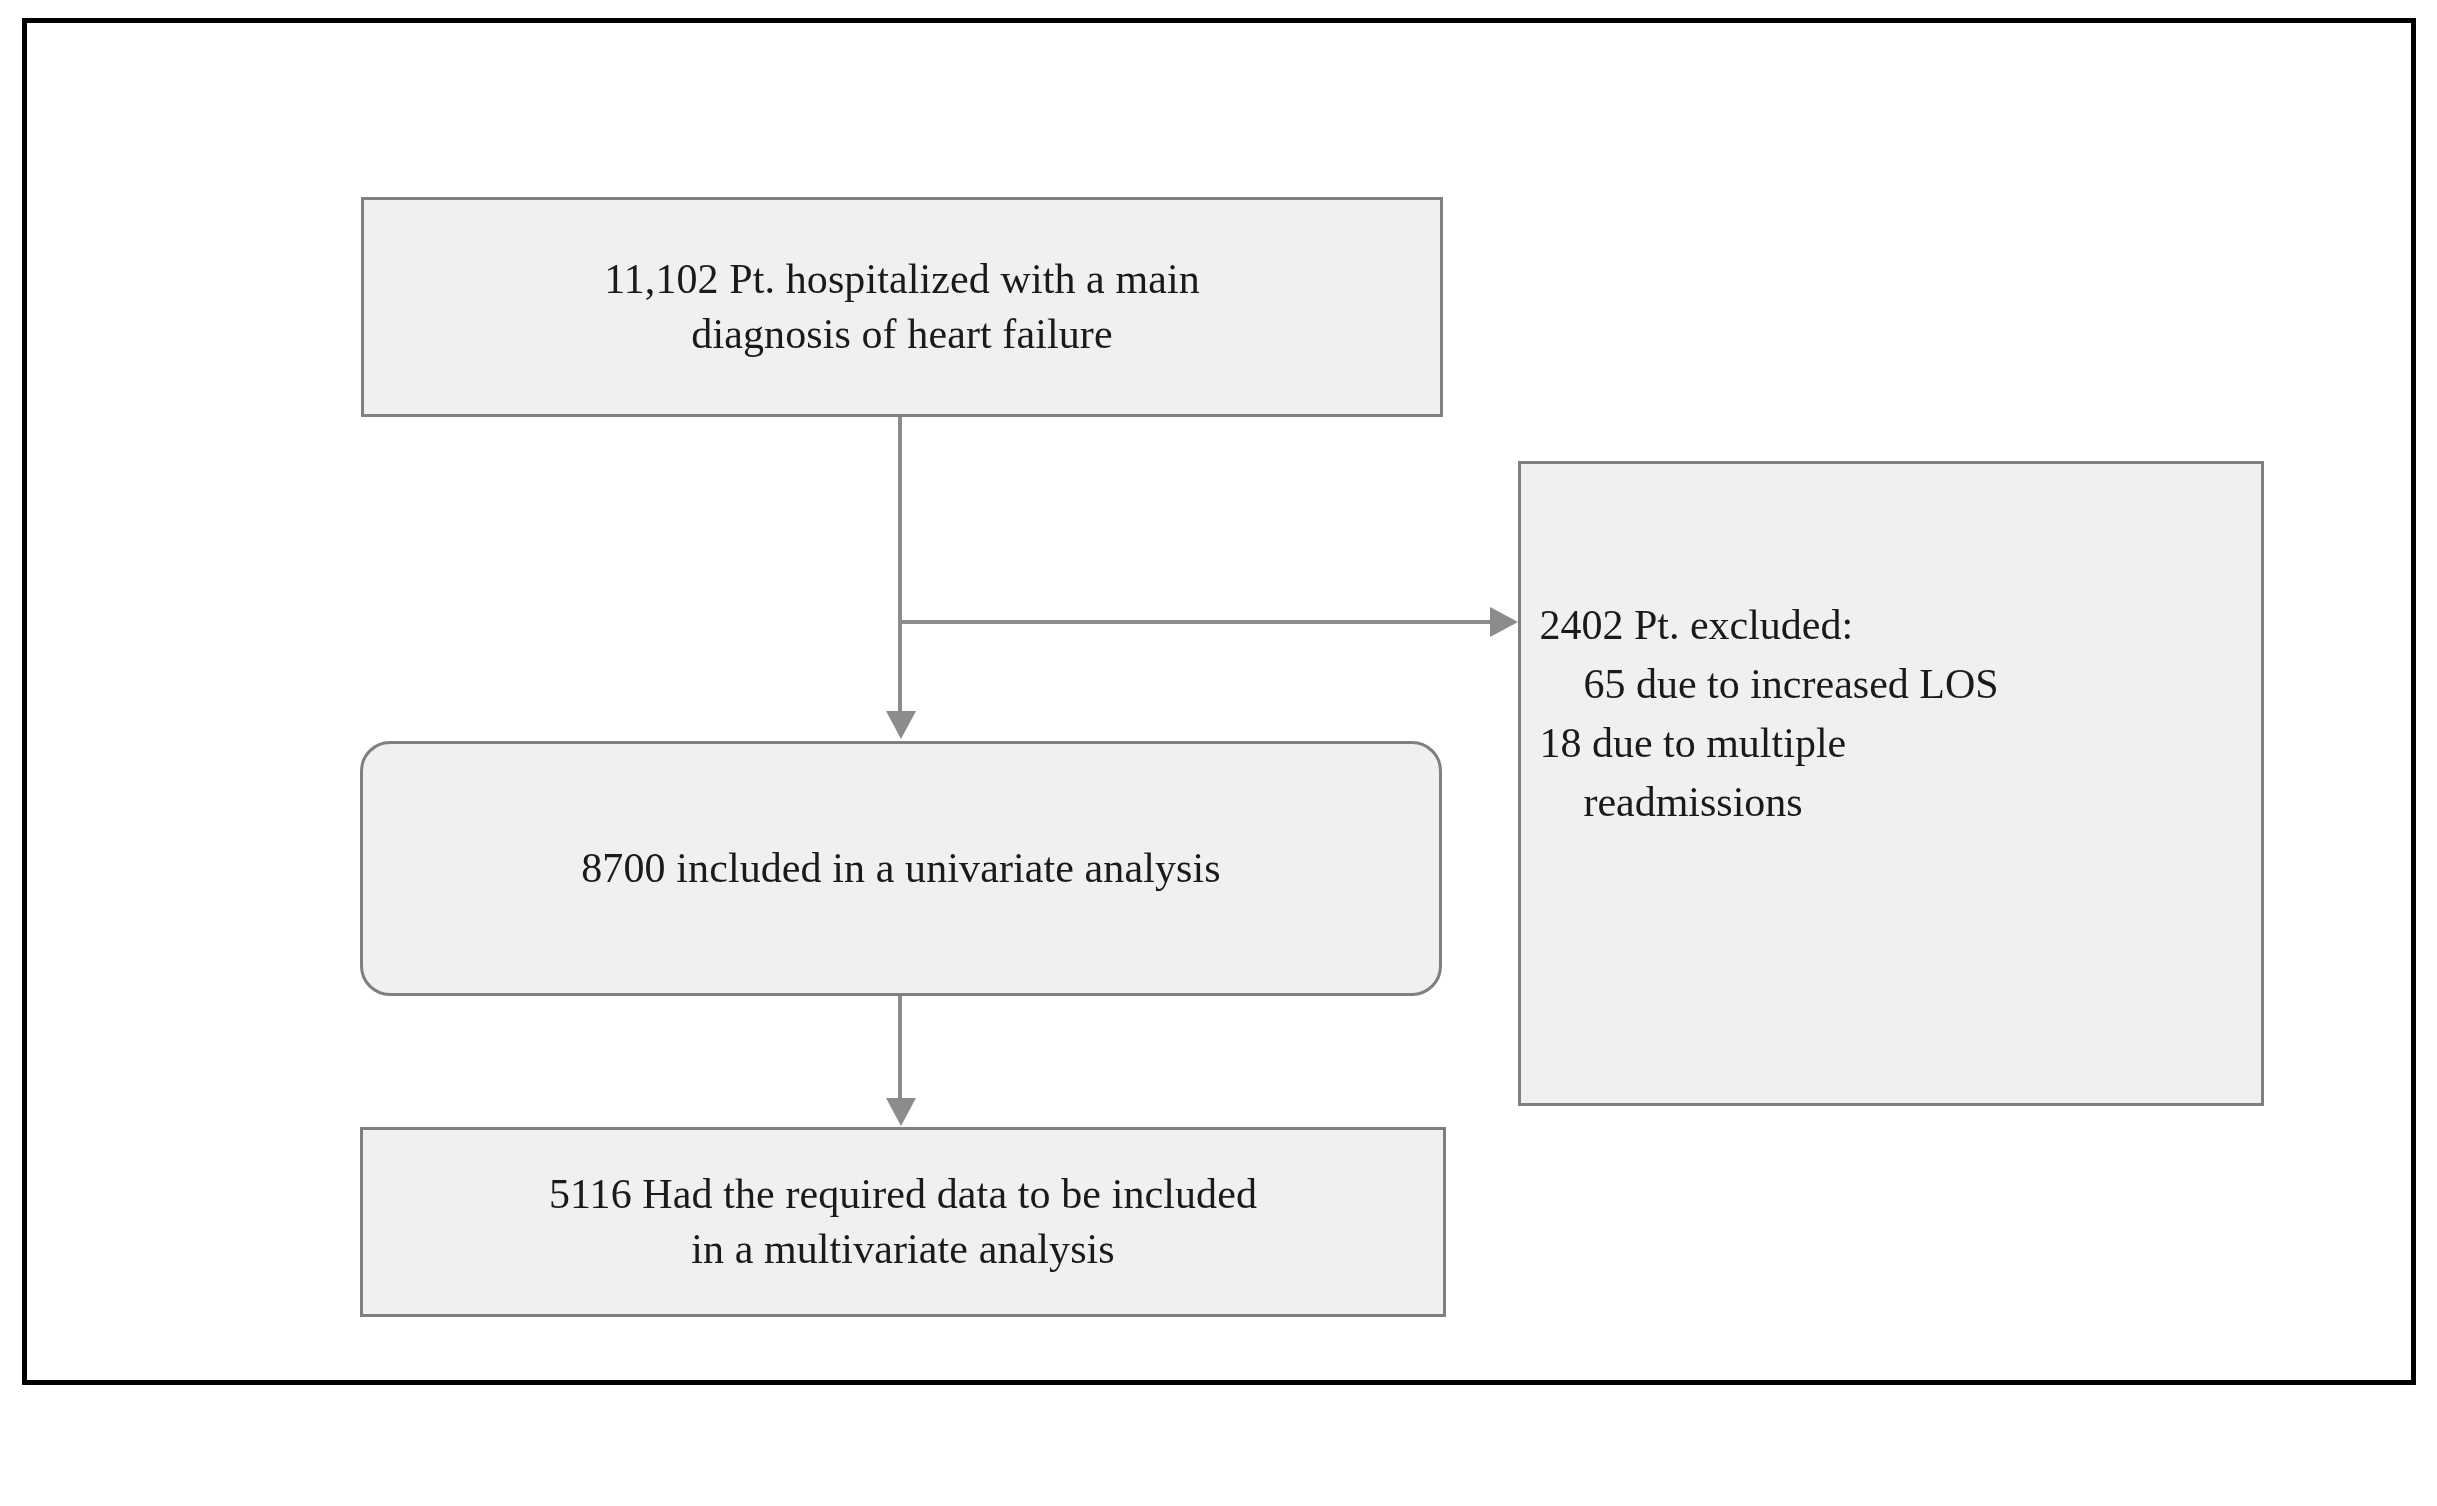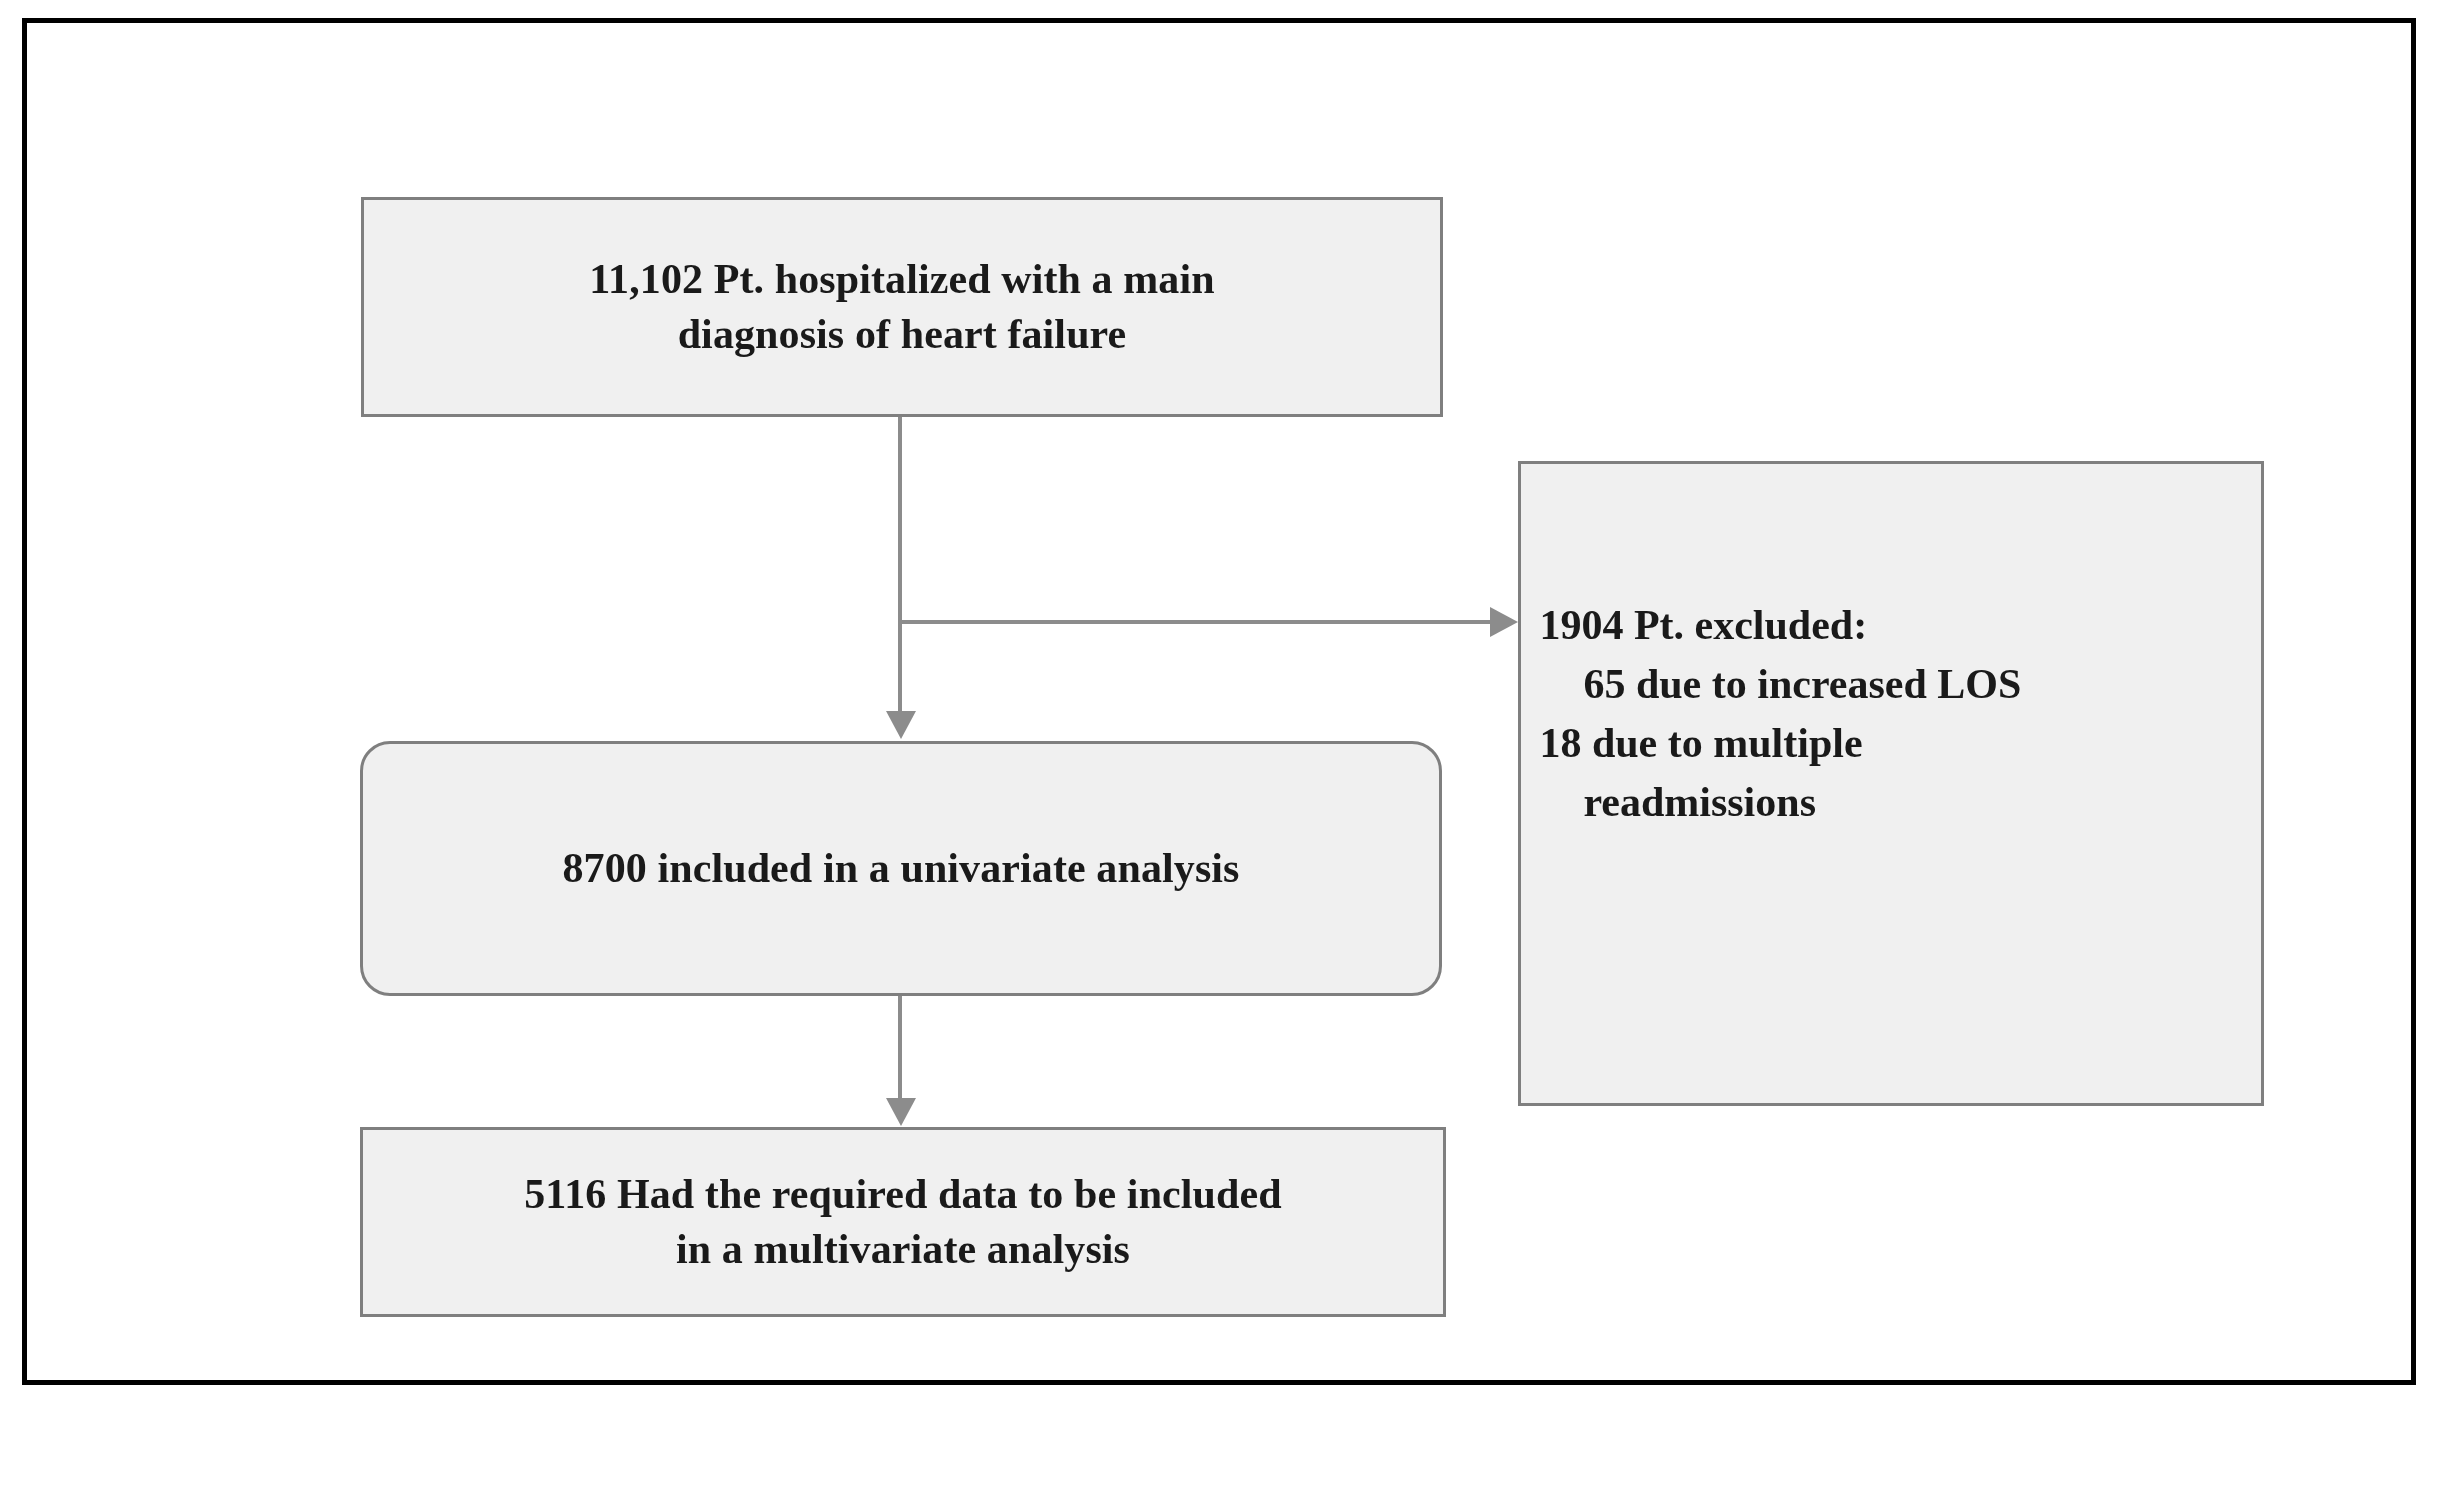--- a/index.html
+++ b/index.html
@@ -25,21 +25,20 @@
   
   #outer-frame {
     position: absolute;
     left: 22px;
     top: 18.4px;
     width: 2394px;
     height: 1367px;
     border: 5px solid #000000;
     box-sizing: border-box;
     background: #ffffff;
-    font-weight: bold;
   }
 
   
   .flow-box {
     position: absolute;
     background: #f0f0f0;
     border: 3.5px solid #7f7f7f;
     box-sizing: border-box;
     display: flex;
     align-items: center;
@@ -195,21 +194,21 @@
       <span class="box-text">8700 included in a univariate analysis</span>
     </div>
 
     <div class="flow-box" id="box-multivariate">
       <span class="box-text">5116 Had the required data to be included
 in a multivariate analysis</span>
     </div>
 
     <div id="box-excluded">
       <div id="excluded-text-block">
-        <div class="excl-line">1904 Pt. excluded:</div>
+        <div class="excl-line">2402 Pt. excluded:</div>
         <div class="excl-line indent">65 due to increased LOS</div>
         <div class="excl-line wrap">18 due to multiple readmissions</div>
       </div>
     </div>
 
     <div class="connector" id="conn-vert-trunk"></div>
     <div class="arrowhead-down" id="arrow-to-univariate"></div>
 
     <div class="connector" id="conn-horiz-branch"></div>
     <div class="arrowhead-right" id="arrow-to-excluded"></div>

